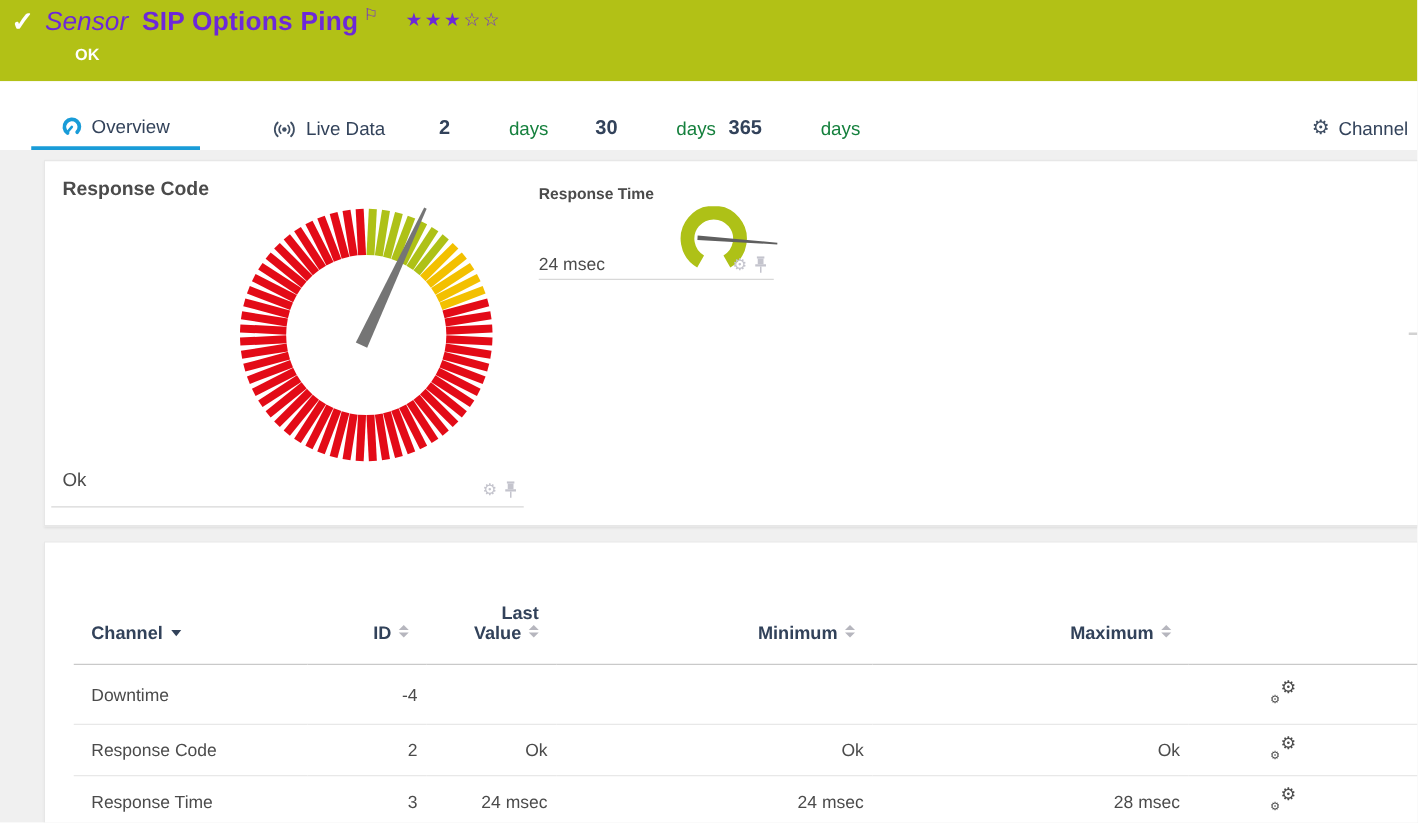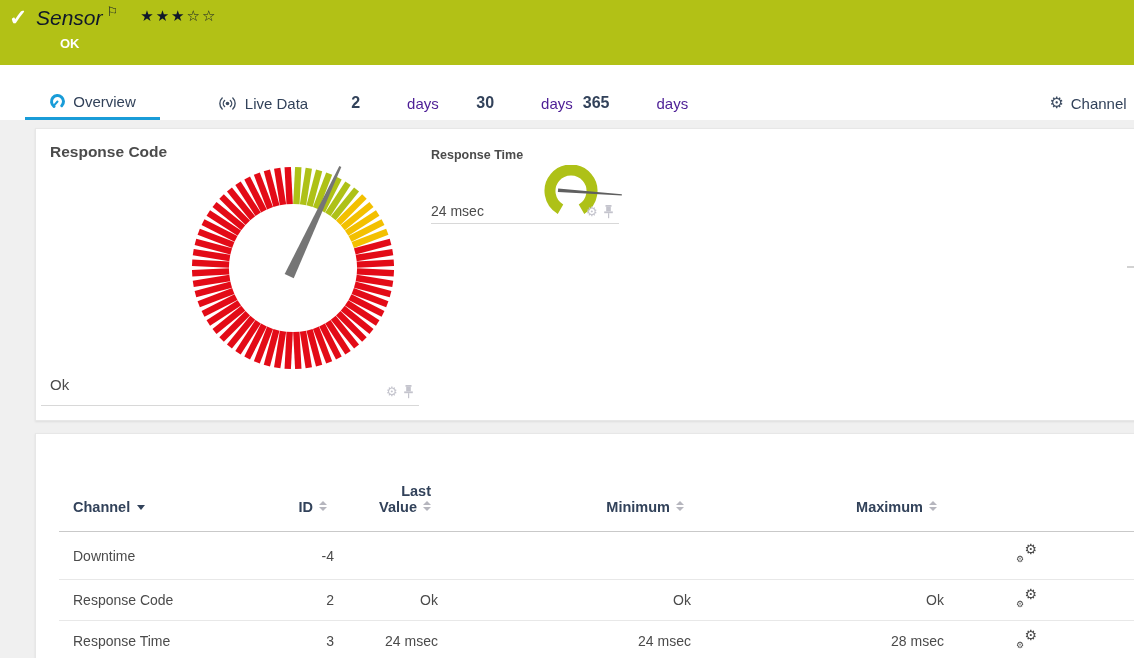--- a/index.html
+++ b/index.html
@@ -2,34 +2,34 @@
 <html><head>
 <meta charset="utf-8">
 <style>
   html,body{margin:0;padding:0;background:#fff;}
   #screen{position:relative;width:1134px;height:658px;overflow:hidden;background:#f0f0f0;
           font-family:"Liberation Sans",sans-serif;-webkit-font-smoothing:antialiased;}
 
   
   .topbar{position:absolute;left:0;top:0;width:100%;height:65px;background:#b2c116;}
   .topbar .check{position:absolute;left:9px;top:7px;color:#fff;font-size:22px;font-weight:bold;line-height:1;}
-  .titlerow{position:absolute;left:36px;top:5px;display:flex;align-items:flex-start;color:#0f172a;}
+  .titlerow{position:absolute;left:36px;top:5px;display:flex;align-items:flex-start;color:#6d28d9;}
   .titlerow .sensor-type{font-style:italic;font-size:21px;line-height:26px;}
   .titlerow .sensor-title{font-weight:bold;font-size:21px;line-height:26px;margin-left:11px;letter-spacing:.2px;}
   .titlerow .flag{font-size:13px;margin:0 0 0 4px;line-height:13px;}
   .titlerow .stars{margin-left:22px;margin-top:2px;font-size:15px;letter-spacing:2px;}
   .status-ok{position:absolute;left:60px;top:36px;color:#fff;font-size:13px;font-weight:bold;}
 
   
   .tabbar{position:absolute;left:0;top:65px;width:100%;height:55px;background:#fff;}
   .tab{position:absolute;top:0;height:100%;box-sizing:border-box;display:flex;align-items:center;
        justify-content:center;gap:7px;padding-top:21px;font-size:15px;color:#32425a;cursor:pointer;}
   .tab.active{border-bottom:3px solid #199cd8;}
   .tab .num{font-weight:bold;font-size:16px;color:#32425a;}
-  .tab .unit{color:#4c1d95;margin-left:40px;}
+  .tab .unit{color:#15803d;margin-left:40px;}
   .tab svg{flex:0 0 auto;}
   .tab .gearglyph{font-size:16px;color:#3f4e63;line-height:1;}
 
   
   .panel{position:absolute;background:#fff;border:1px solid #e7e7e7;box-shadow:0 1px 2px rgba(0,0,0,.08);}
   #gauges-panel{left:35px;top:128px;width:1105px;height:291px;}
   #table-panel{left:35px;top:433px;width:1105px;height:232px;}
 
   .card-caption{position:absolute;color:#4b4b4b;font-weight:bold;}
   .cap-big{left:14px;top:14px;font-size:15.5px;}
@@ -65,20 +65,21 @@
 </style>
 </head>
 <body>
 
 <div id="screen">
 
   <div class="topbar" style="background: rgb(178, 193, 22);">
     <span class="check">✓</span>
     <div class="titlerow">
       <span class="sensor-type">Sensor</span>
+      <span class="sensor-title">SIP Options Ping</span>
       <span class="flag">⚐</span>
       <span class="stars"><span>★★★</span><span>☆☆</span></span>
     </div>
     <div class="status-ok">OK</div>
   </div>
 
   <div class="tabbar">
     <div class="tab active" style="left: 25px; width: 135px; border-bottom-color: rgb(25, 156, 216);">
       <svg width="17" height="17" viewBox="0 0 17 17">
         <path d="M5.06,13.41 A6,6 0 1 1 12.74,12.74" fill="none" stroke="#199cd8" stroke-width="3" stroke-linecap="round"></path>

